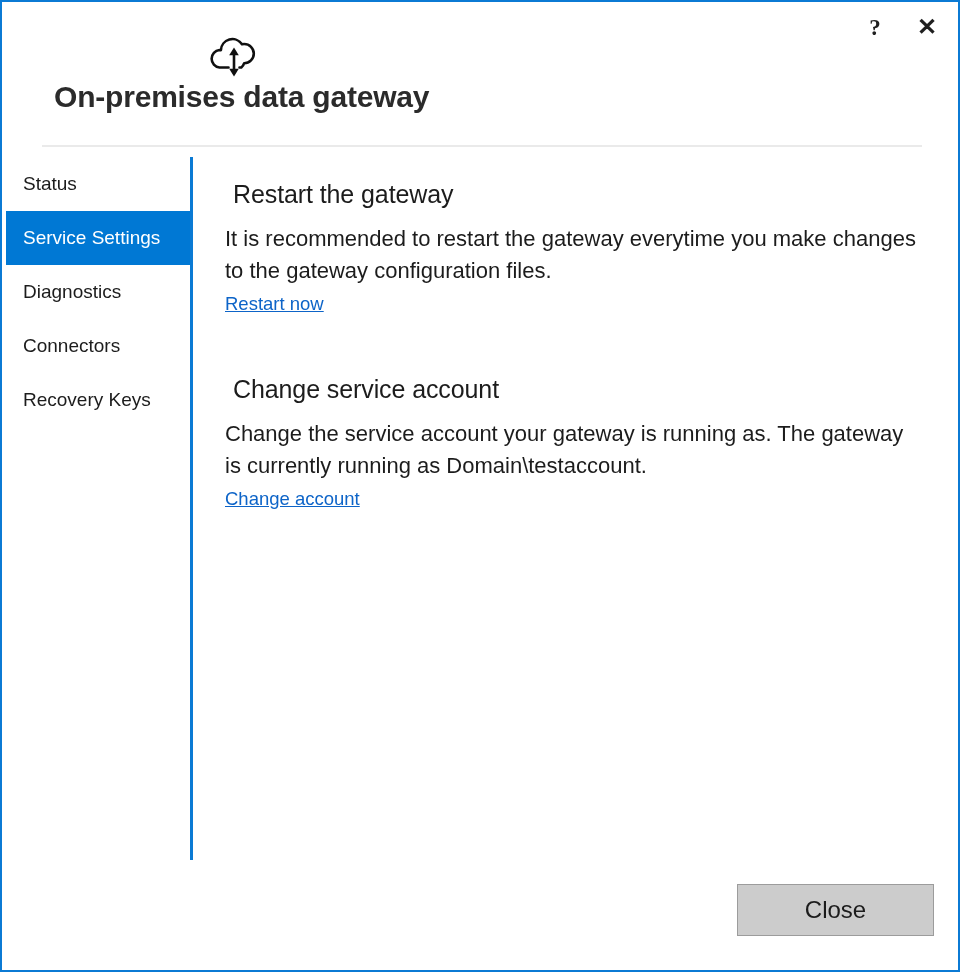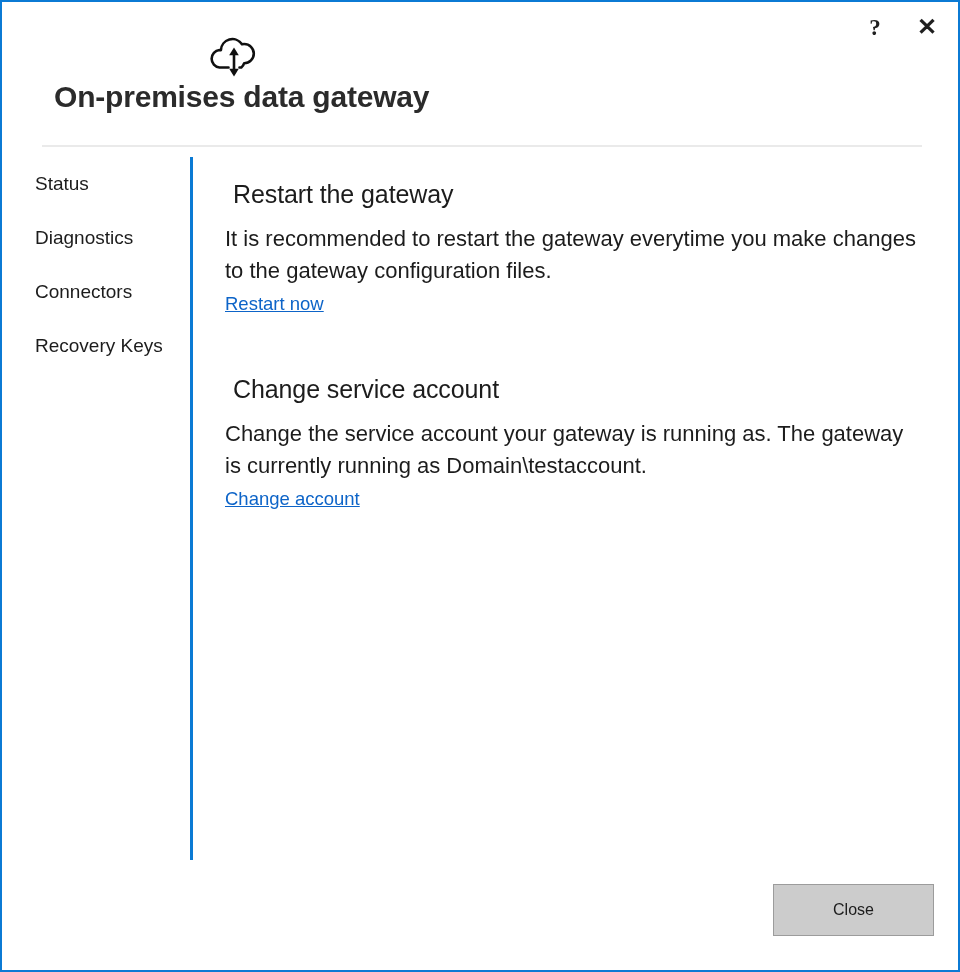--- a/index.html
+++ b/index.html
@@ -99,21 +99,21 @@
   .body-area {
     position: absolute;
     left: 0;
     top: 155px;
     right: 0;
     bottom: 0;
   }
 
   .sidebar {
     position: absolute;
-    left: 16px;
+    left: 4px;
     top: 0;
     width: 184px;
   }
   .nav-item {
     height: 54px;
     display: flex;
     align-items: center;
     padding-left: 17px;
     box-sizing: border-box;
     font-size: 19px;
@@ -176,26 +176,26 @@
     position: absolute;
     left: 0;
     right: 0;
     bottom: 0;
     height: 110px;
   }
   .close-button {
     position: absolute;
     right: 24px;
     bottom: 34px;
-    width: 161px;
+    width: 197px;
     height: 52px;
     background: #cccccc;
     border: 1px solid #9c9c9c;
     font-family: "Liberation Sans", sans-serif;
-    font-size: 16px;
+    font-size: 24px;
     color: #1c1c1c;
     cursor: pointer;
     padding: 0;
   }
 </style>
 </head>
 <body>
 
 <div class="window">
 
@@ -227,20 +227,23 @@
   </div>
 
   <div class="header-rule"></div>
 
   <div class="body-area">
 
     <nav class="sidebar">
       <div class="nav-item">
         <span>Status</span>
       </div>
+      <div class="nav-item selected">
+        <span>Service Settings</span>
+      </div>
       <div class="nav-item">
         <span>Diagnostics</span>
       </div>
       <div class="nav-item">
         <span>Connectors</span>
       </div>
       <div class="nav-item">
         <span>Recovery Keys</span>
       </div>
     </nav>

